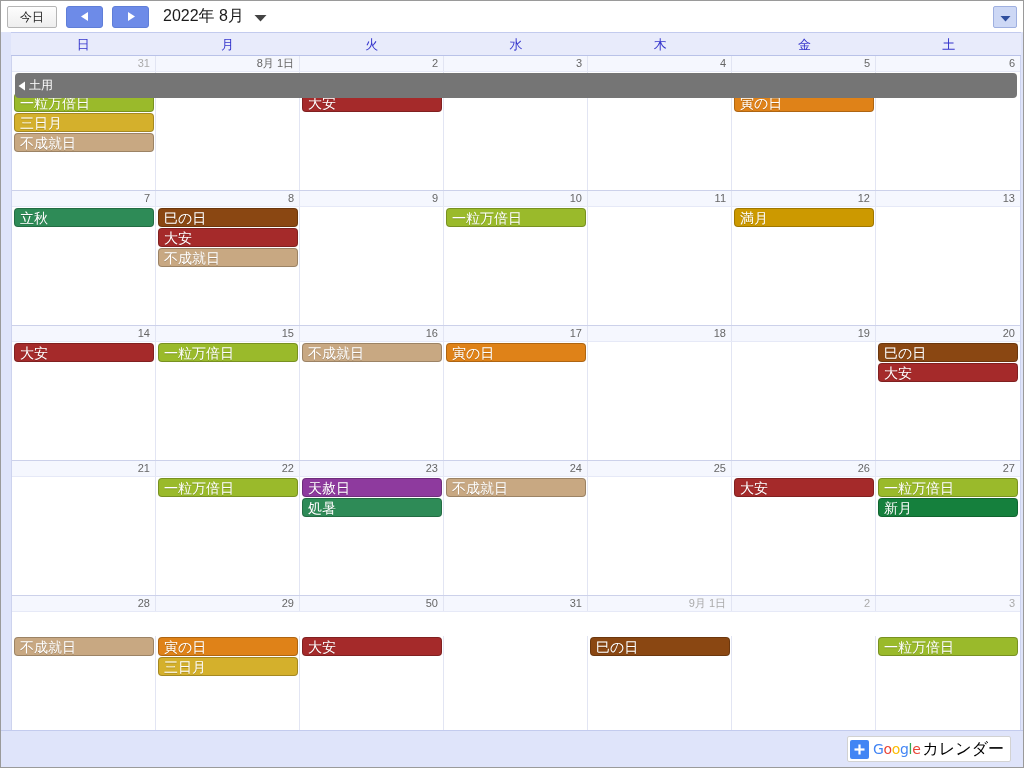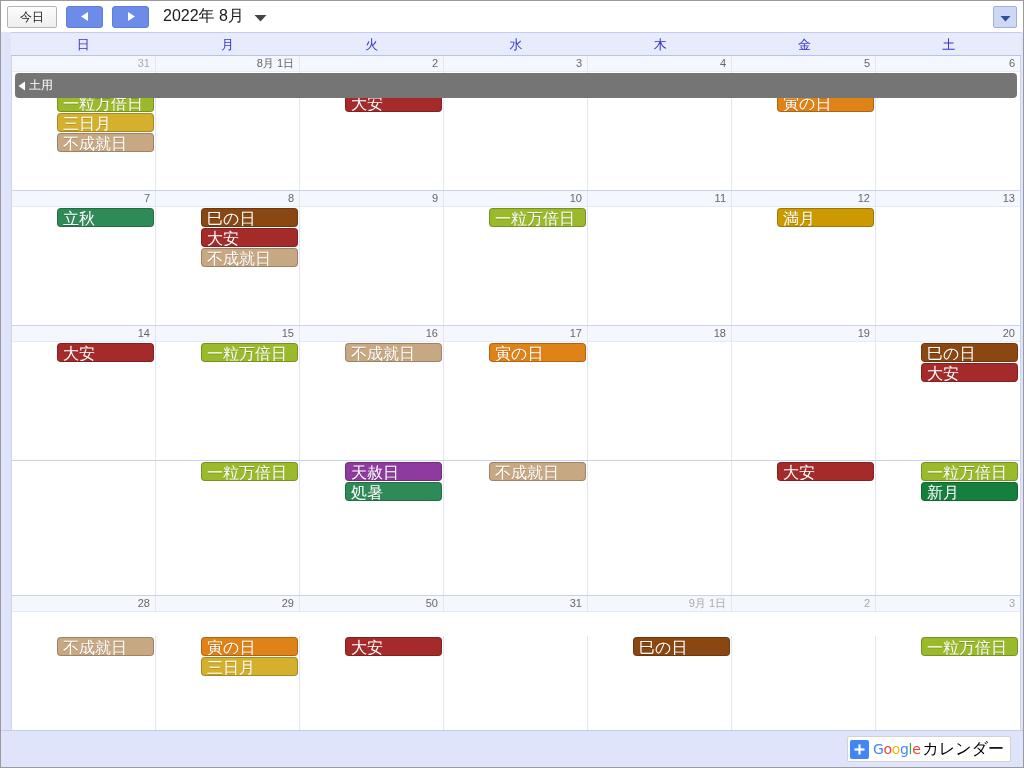--- a/index.html
+++ b/index.html
@@ -202,30 +202,29 @@
     padding: 1px 2px 0 2px;
     box-sizing: border-box;
     min-width: 0;
     pointer-events: auto;
   }
 
   .chip {
     height: 19px;
     border-radius: 4px;
     color: #ffffff;
-    font-size: 16px;
+    font-size: 14px;
     line-height: 19px;
     padding-left: 5px;
     box-sizing: border-box;
     overflow: hidden;
     white-space: nowrap;
     text-overflow: clip;
     cursor: pointer;
     text-shadow: 0 1px 0 rgba(0,0,0,.18);
-    margin-left: 43px;
   }
 
   
   .banner-row {
     position: absolute;
     left: 0;
     right: 0;
     top: 0;
     padding: 1px 3px 0 3px;
     box-sizing: border-box;
@@ -476,20 +475,29 @@
               <div class="day-events"></div>
               <div class="day-events"></div>
               <div class="day-events">
                 <div class="chip" style="background: rgb(138, 71, 18); border: 1px solid rgba(0, 0, 0, 0.22);">巳の日</div>
                 <div class="chip" style="background: rgb(165, 42, 42); border: 1px solid rgba(0, 0, 0, 0.22);">大安</div>
               </div>
             </div>
           </div>
         </div>
         <div class="week">
+          <div class="daynum-row">
+            <div class="daynum">21</div>
+            <div class="daynum">22</div>
+            <div class="daynum">23</div>
+            <div class="daynum">24</div>
+            <div class="daynum">25</div>
+            <div class="daynum">26</div>
+            <div class="daynum">27</div>
+          </div>
           <div class="week-body">
             <div class="daycols">
               <div class="daycell"></div>
               <div class="daycell"></div>
               <div class="daycell"></div>
               <div class="daycell"></div>
               <div class="daycell"></div>
               <div class="daycell"></div>
               <div class="daycell"></div>
             </div>

